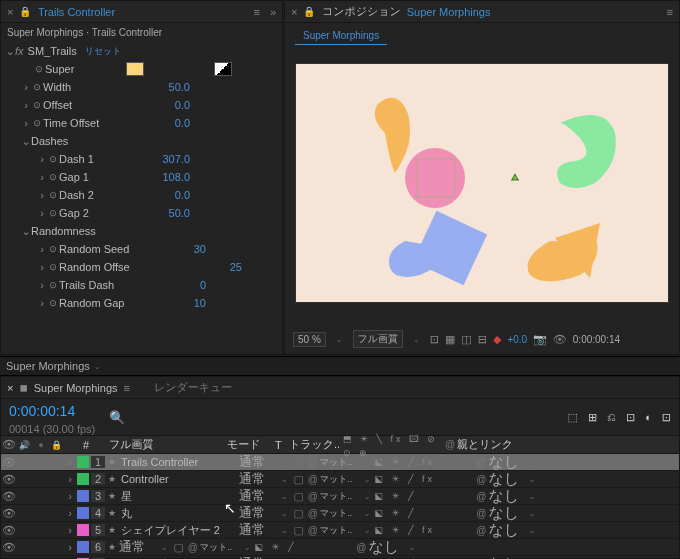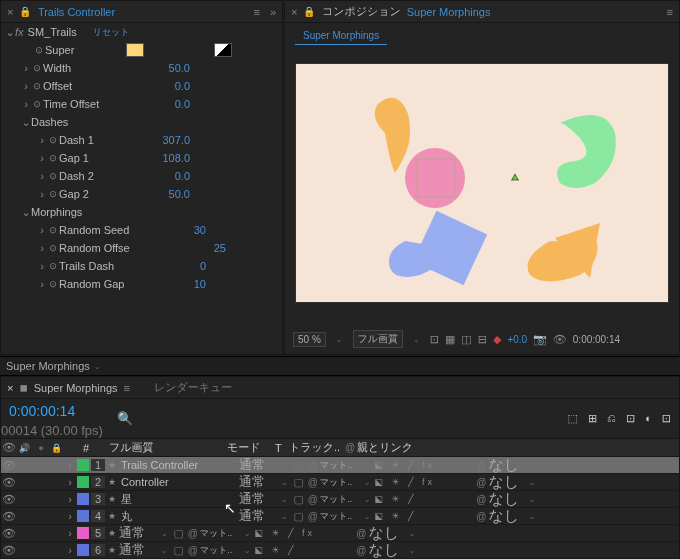--- a/index.html
+++ b/index.html
@@ -12,36 +12,36 @@
 .link{color:#3b8fd1}
 .menu-btn{margin-left:auto;color:#888}
 .ec-panel{position:absolute;left:0;top:0;width:283px;height:355px}
 .ec-breadcrumb{padding:4px 6px;color:#aaa;font-size:10px}
 .ec-row{display:flex;align-items:center;height:18px;padding-left:4px}
 .tw{width:10px;color:#888;text-align:center;cursor:pointer}
 .kf{width:12px;color:#888;text-align:center;cursor:pointer}
 .sw{width:12px;color:#888;text-align:center;cursor:pointer;font-size:9px}
 .prop{color:#bbb;flex:0 0 auto}
 .val{color:#4a8fd6;margin-left:auto;margin-right:92px;cursor:text}
-.reset{color:#4a8fd6;font-size:9px;margin-left:16px}
+.reset{color:#4a8fd6;font-size:9px;margin-left:8px}
 .swatch{width:18px;height:14px;border:1px solid #555;background:#fcd67a;margin-left:auto;margin-right:70px}
 .dropper{width:18px;height:14px;border:1px solid #555;margin-right:50px;background:linear-gradient(135deg,#fff 50%,#000 50%)}
 .indent1{padding-left:20px}
 .indent2{padding-left:36px}
 .comp-panel{position:absolute;left:284px;top:0;width:396px;height:355px}
 .comp-tab{padding:3px 8px;color:#4a8fd6;font-size:10px;border-bottom:1px solid #3b8fd1;display:inline-block;margin:4px 0 0 10px}
 .viewer{position:absolute;left:10px;top:62px;width:374px;height:240px;background:#f6e4d6;box-shadow:inset 0 0 0 1px #333}
 .vtools{position:absolute;left:8px;bottom:4px;right:4px;display:flex;align-items:center;gap:6px;height:22px}
 .vtools .dd{background:#2a2a2a;border:1px solid #444;padding:1px 4px;color:#aaa;font-size:10px}
 .vtools .ic{color:#888;font-size:11px}
 .tc-div{position:absolute;left:0;top:356px;width:680px;height:20px;background:#1e1e1e;border-top:1px solid #000;border-bottom:1px solid #000;display:flex;align-items:center;padding:0 6px}
 .tl-panel{position:absolute;left:0;top:376px;width:680px;height:183px}
 .tl-header{display:flex;align-items:center;height:22px;padding:0 6px;border-bottom:1px solid #161616}
 .tl-time{color:#2fa6ff;font-size:14px;padding:4px 8px}
-.tl-sub{color:#777;font-size:13px;}
+.tl-sub{color:#777;font-size:11px;padding-left:8px}
 .tl-top{display:flex;align-items:center;border-bottom:1px solid #161616}
 .tl-tools{margin-left:auto;display:flex;gap:10px;padding-right:8px;color:#888}
 .col-head{display:flex;align-items:center;height:18px;background:#2a2a2a;border-bottom:1px solid #161616;font-size:10px;color:#999}
 .layer-row{display:flex;align-items:center;height:17px;border-bottom:1px solid #1a1a1a}
 .layer-row.sel{background:#6d6d6d;color:#eee}
 .eye{width:16px;text-align:center;color:#888}
 .lcol{width:16px;text-align:center;color:#666;font-size:9px}
 .color-chip{width:12px;height:12px;margin:0 2px}
 .lnum{width:14px;text-align:center;color:#aaa;background:#333}
 .licon{width:14px;text-align:center;color:#888;font-size:9px}
@@ -60,20 +60,21 @@
 <body>
 
 <div class="panel ec-panel">
   <div class="panel-header">
     <span class="x">×</span>
     <span class="lock">🔒</span>
     <span class="link">Trails Controller</span>
     <span class="menu-btn">≡</span>
     <span class="menu-btn" style="margin-left:4px">»</span>
   </div>
+  <div class="ec-breadcrumb">Super Morphings · Trails Controller</div>
   <div class="ec-row">
     <span class="tw">⌄</span>
     <span style="font-style:italic;color:#888;margin-right:4px">fx</span>
     <span class="prop">SM_Trails</span>
     <span class="reset">リセット</span>
   </div>
   <div class="ec-row indent1">
     <span class="kf"></span>
     <span class="sw">⊙</span>
     <span class="prop">Super</span>
@@ -121,33 +122,33 @@
     <span class="val">0.0</span>
   </div>
   <div class="ec-row indent2">
     <span class="tw">›</span>
     <span class="sw">⊙</span>
     <span class="prop">Gap 2</span>
     <span class="val">50.0</span>
   </div>
   <div class="ec-row indent1">
     <span class="tw">⌄</span>
-    <span class="prop">Morphings</span>
+    <span class="prop">Randomness</span>
   </div>
   <div class="ec-row indent2">
     <span class="tw">›</span>
     <span class="sw">⊙</span>
     <span class="prop">Random Seed</span>
     <span class="val" style="margin-right:76px">30</span>
   </div>
   <div class="ec-row indent2">
     <span class="tw">›</span>
     <span class="sw">⊙</span>
     <span class="prop">Random Offse</span>
-    <span class="val" style="margin-right:56px">25</span>
+    <span class="val" style="margin-right:40px">25</span>
   </div>
   <div class="ec-row indent2">
     <span class="tw">›</span>
     <span class="sw">⊙</span>
     <span class="prop">Trails Dash</span>
     <span class="val" style="margin-right:76px">0</span>
   </div>
   <div class="ec-row indent2">
     <span class="tw">›</span>
     <span class="sw">⊙</span>
@@ -233,20 +234,21 @@
     <span class="lcol">🔊</span>
     <span class="lcol">●</span>
     <span class="lcol">🔒</span>
     <span style="width:14px"></span>
     <span style="width:14px;text-align:center">#</span>
     <span style="width:14px"></span>
     <span style="flex:0 0 120px;padding-left:2px">フル画質</span>
     <span style="width:48px">モード</span>
     <span style="width:14px">T</span>
     <span style="width:54px">トラック..</span>
+    <span class="sws">⬒ ☀ ╲ fx 🖾 ⊘ ⊙ ⊕</span>
     <span class="sp">@</span>
     <span style="width:60px">親とリンク</span>
   </div>
   <div id="layer-rows">
       <div class="layer-row sel">
         <span class="eye">👁</span>
         <span class="lcol"></span>
         <span class="lcol"></span>
         <span class="lcol"></span>
         <span class="tw">›</span>
@@ -330,20 +332,21 @@
       </div>
       <div class="layer-row">
         <span class="eye">👁</span>
         <span class="lcol"></span>
         <span class="lcol"></span>
         <span class="lcol"></span>
         <span class="tw">›</span>
         <span class="color-chip" style="background:#e85fc8"></span>
         <span class="lnum">5</span>
         <span class="licon">★</span>
+        <span class="lname">シェイプレイヤー 2</span>
         <span class="mode-dd">通常</span>
         <span class="dd-ar">⌄</span>
         <span class="tm">▢</span>
         <span class="sp">@</span>
         <span class="track">マット..</span>
         <span class="dd-ar">⌄</span>
         <span class="sws">⬕ ☀ ╱ fx</span>
         <span class="sp">@</span>
         <span class="parent">なし</span>
         <span class="dd-ar">⌄</span>

